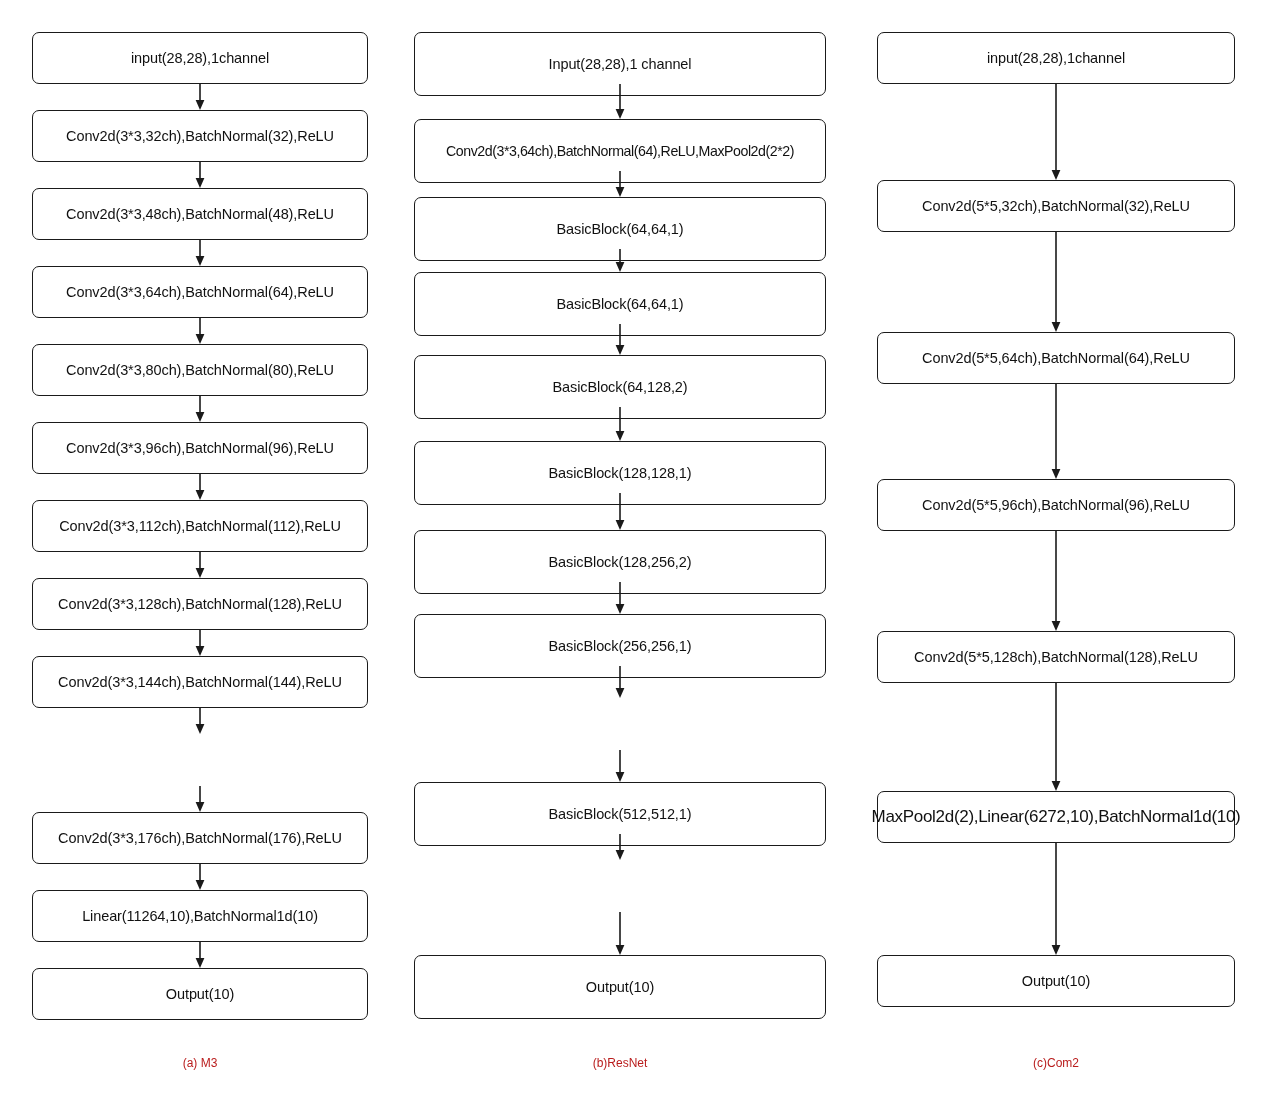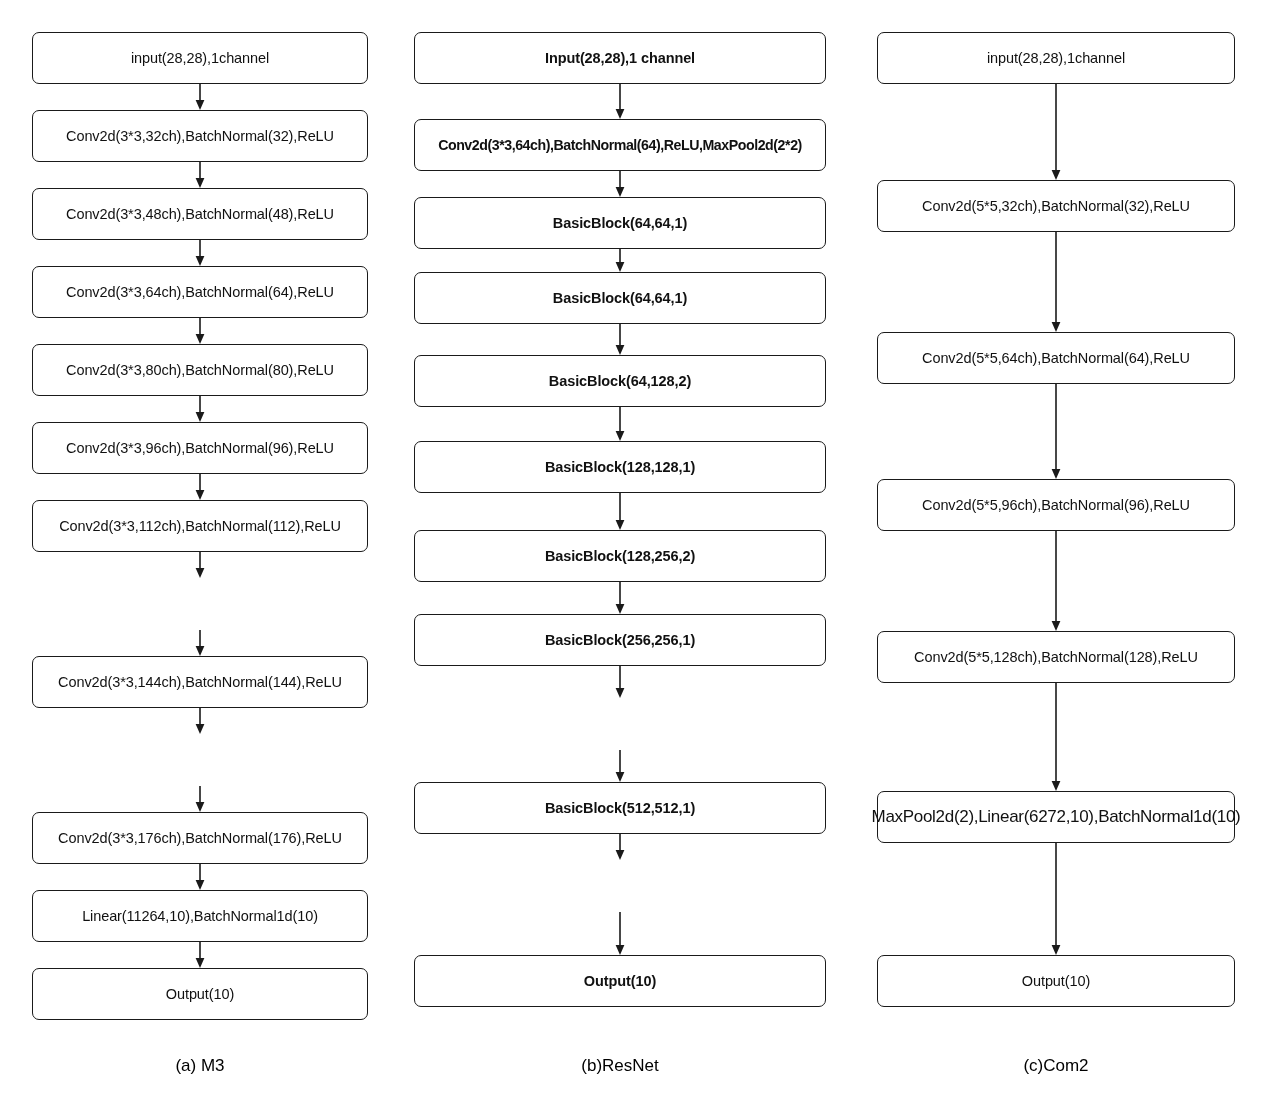--- a/index.html
+++ b/index.html
@@ -41,36 +41,36 @@
     justify-content: center;
     text-align: center;
     line-height: 1.15;
     white-space: nowrap;
     font-size: 14.5px;
     color: #111111;
     letter-spacing: -0.1px;
     padding: 0 3px;
   }
   .col-a .node { width: 336px; height: 52px; }
-  .col-b .node { width: 412px; height: 52px; font-weight: bold; }
+  .col-b .node { width: 412px; height: 64px; }
   .col-c .node { width: 358px; height: 52px; }
 
   .col-b .node.wide-text { font-size: 14.2px; letter-spacing: -0.45px; }
   .col-c .node.wide-text { font-size: 17px; letter-spacing: -0.3px; }
 
   .connector {
     position: absolute;
     width: 12px;
   }
   .connector svg { display: block; overflow: visible; }
 
   .caption {
     position: absolute;
-    font-size: 17px;
-    color: #000000;
+    font-size: 12px;
+    color: #b91c1c;
     white-space: nowrap;
     text-align: center;
   }
   .cap-a { left: 32px;  width: 336px; top: 1056px; }
   .cap-b { left: 414px; width: 412px; top: 1056px; text-align: center; }
   .cap-c { left: 877px; width: 358px; top: 1056px; }
 </style>
 </head>
 <body>
 
@@ -78,20 +78,21 @@
 
   <div class="column col-a">
 
     <div class="node" style="top:32px">input(28,28),1channel</div>
     <div class="node" style="top:110px">Conv2d(3*3,32ch),BatchNormal(32),ReLU</div>
     <div class="node" style="top:188px">Conv2d(3*3,48ch),BatchNormal(48),ReLU</div>
     <div class="node" style="top:266px">Conv2d(3*3,64ch),BatchNormal(64),ReLU</div>
     <div class="node" style="top:344px">Conv2d(3*3,80ch),BatchNormal(80),ReLU</div>
     <div class="node" style="top:422px">Conv2d(3*3,96ch),BatchNormal(96),ReLU</div>
     <div class="node" style="top:500px">Conv2d(3*3,112ch),BatchNormal(112),ReLU</div>
+    <div class="node" style="top:578px">Conv2d(3*3,128ch),BatchNormal(128),ReLU</div>
     <div class="node" style="top:656px">Conv2d(3*3,144ch),BatchNormal(144),ReLU</div>
     <div class="node" style="top:812px">Conv2d(3*3,176ch),BatchNormal(176),ReLU</div>
     <div class="node" style="top:890px">Linear(11264,10),BatchNormal1d(10)</div>
     <div class="node" style="top:968px">Output(10)</div>
 
     <div class="connector" style="left:162px; top:84px;  height:26px">
         <svg width="12" height="26">
           <line x1="6" y1="0" x2="6" y2="19" stroke="#1a1a1a" stroke-width="1.6"></line>
           <polygon points="6,26 1.6,16 10.4,16" fill="#1a1a1a"></polygon>
         </svg>

